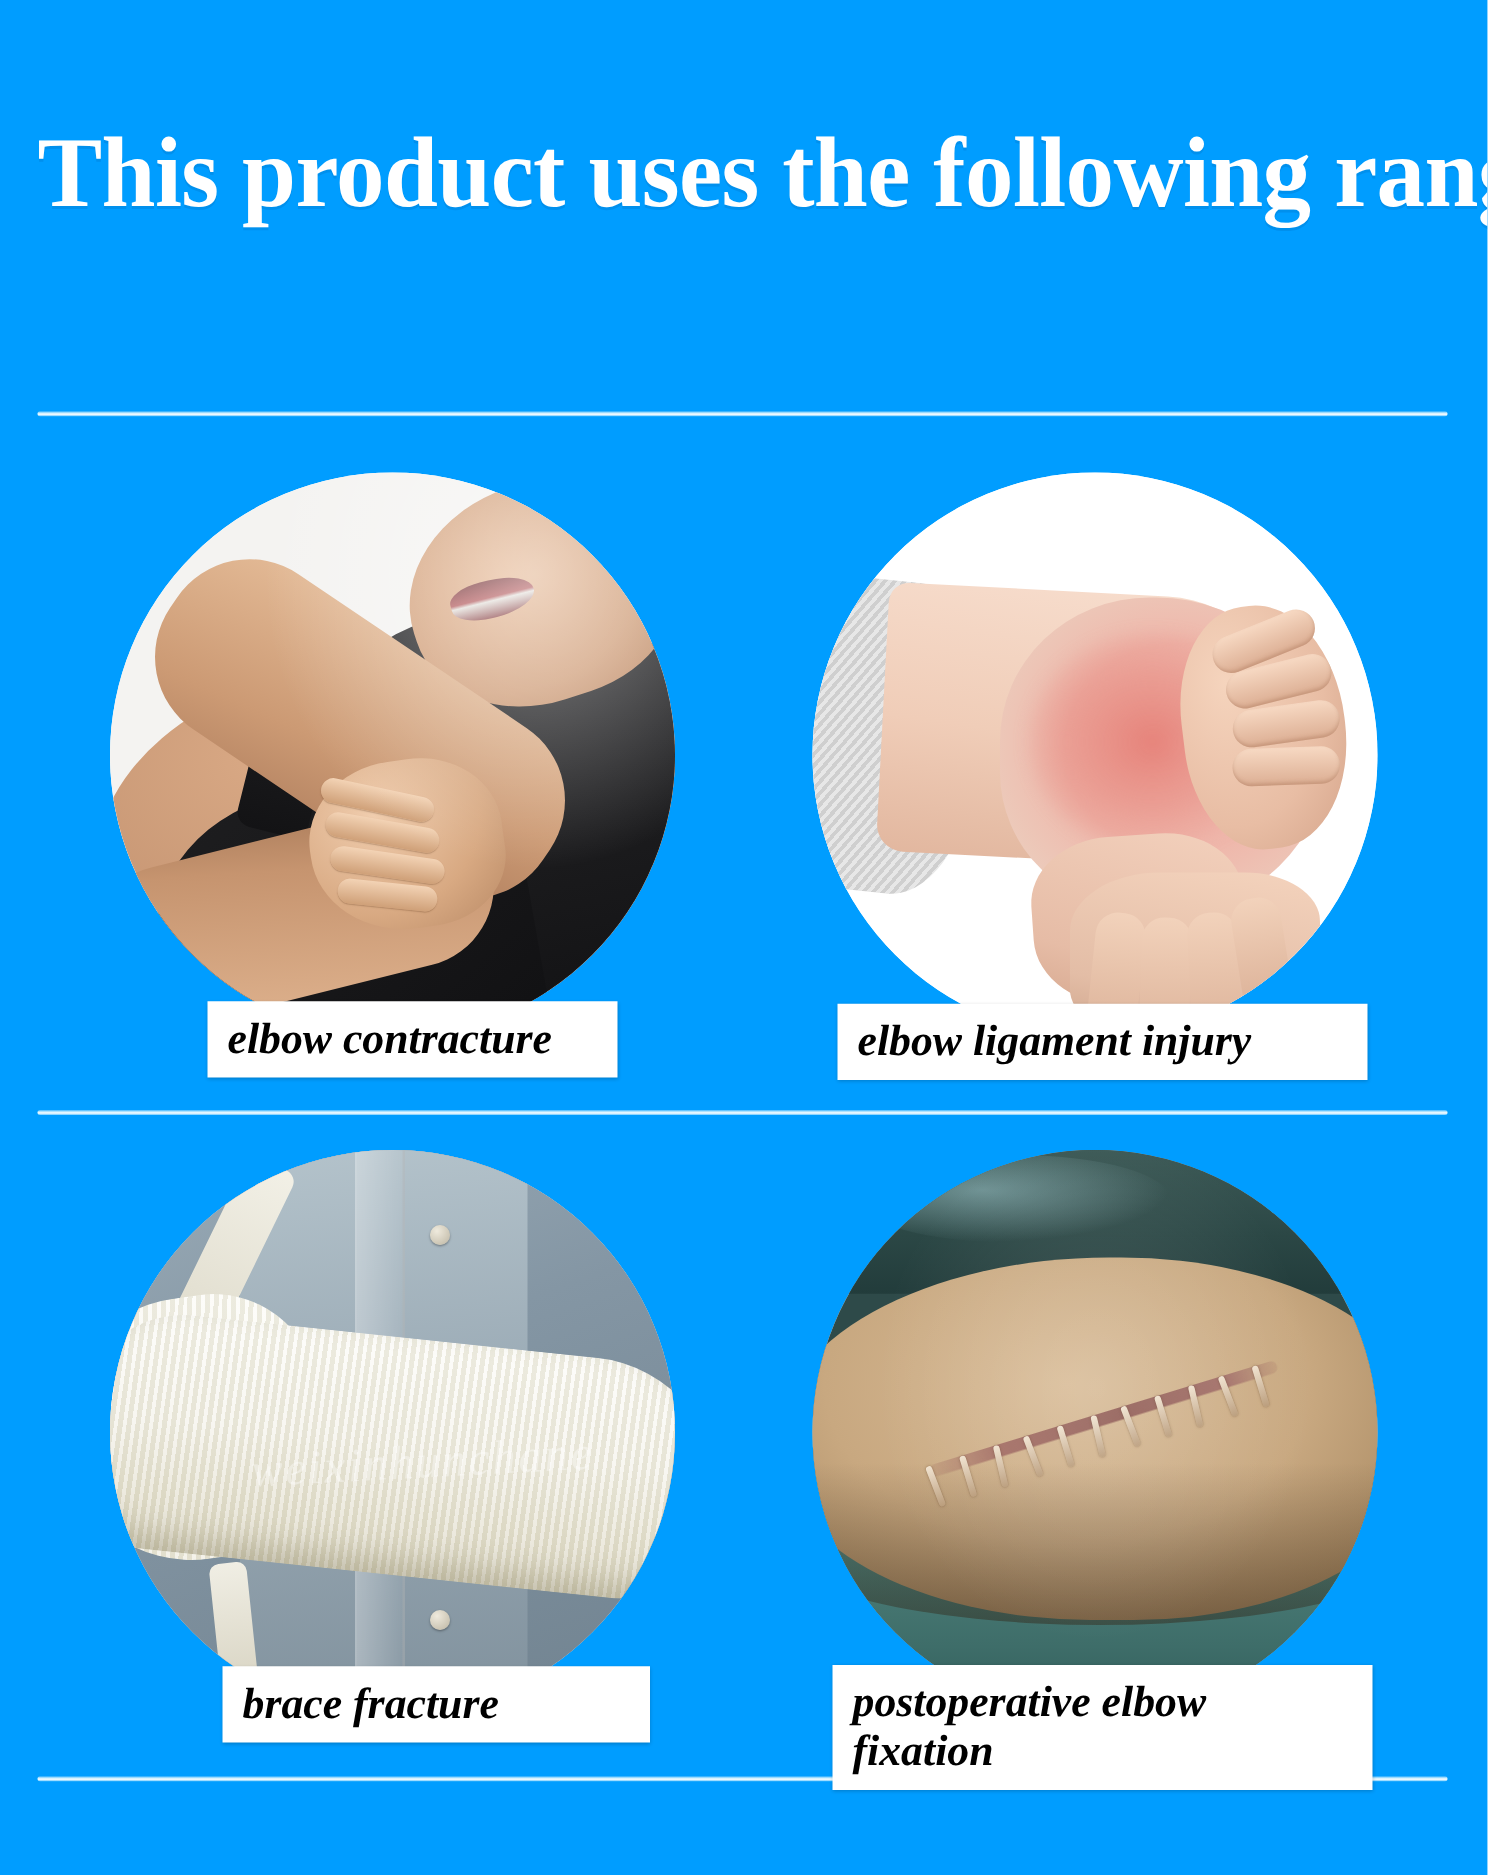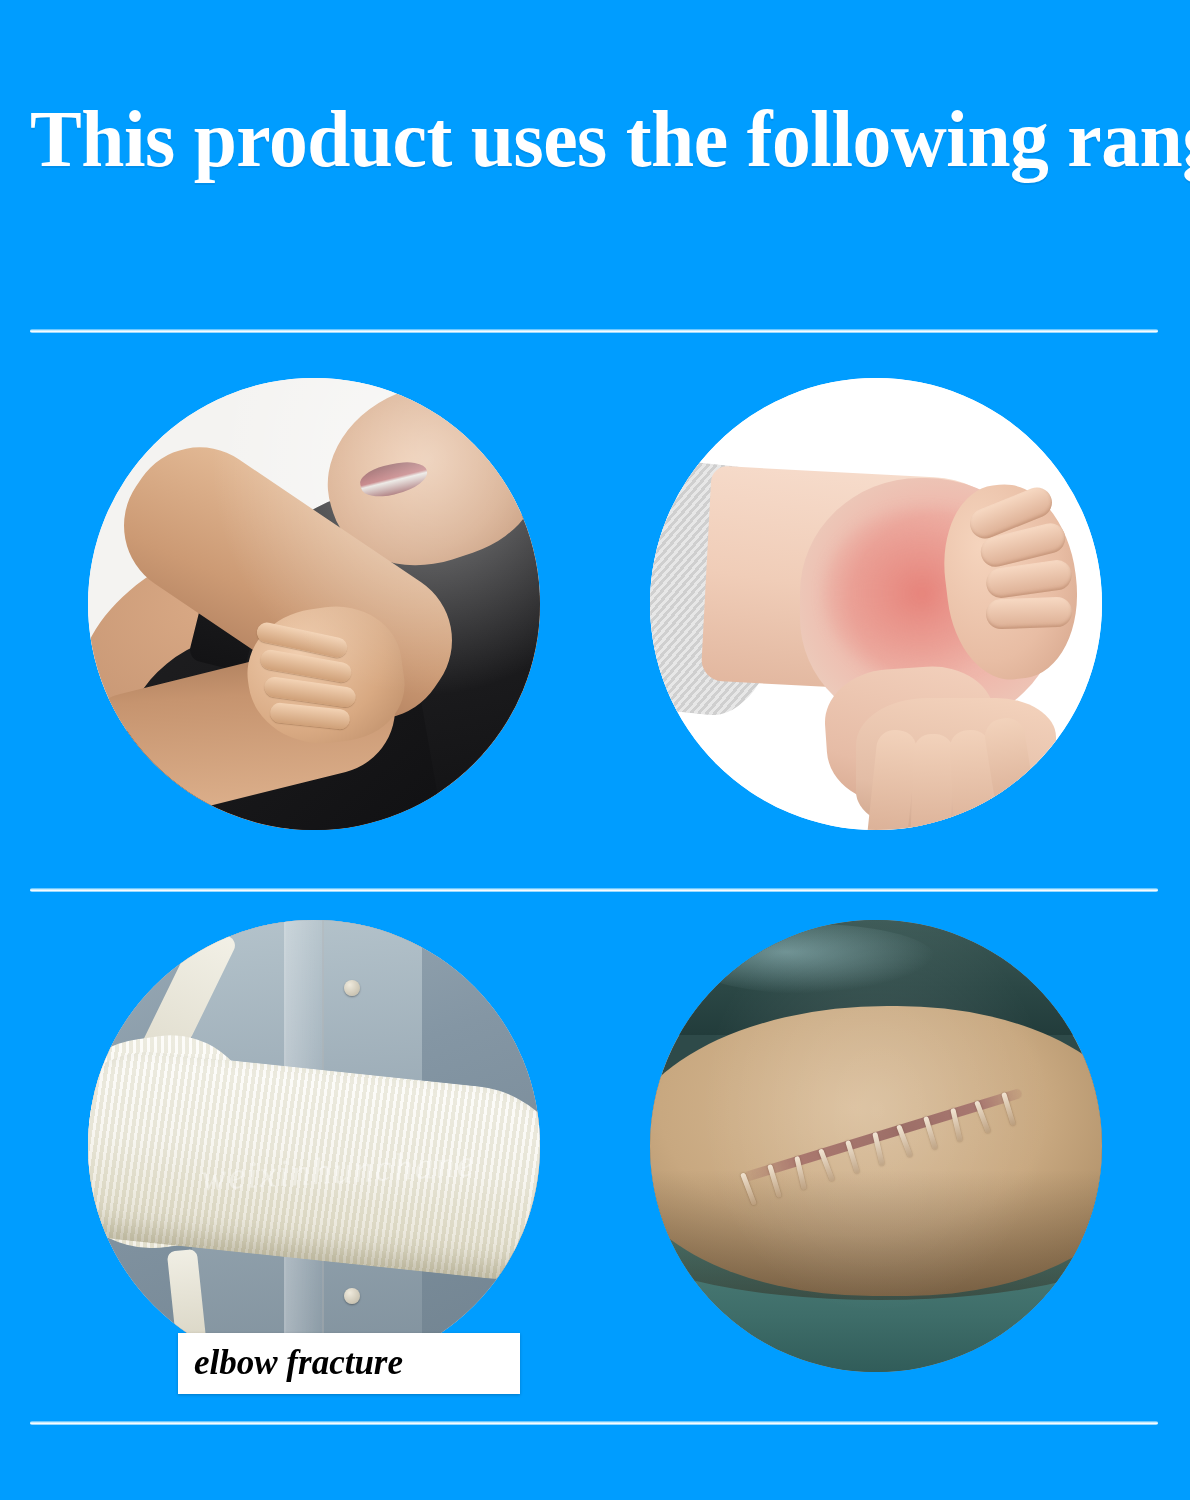--- a/index.html
+++ b/index.html
@@ -438,15 +438,19 @@
             <div class="staple" style="left: 278px; top: 196px; transform: rotate(-17deg);"></div>
             <div class="staple" style="left: 304px; top: 188px; transform: rotate(-13deg);"></div>
             <div class="staple" style="left: 330px; top: 180px; transform: rotate(-21deg);"></div>
             <div class="staple" style="left: 356px; top: 172px; transform: rotate(-17deg);"></div>
           </div>
         <div class="shade"></div>
       </div>
     </div>
   </div>
 
-  <div class="caption cap3">elbow fracture</div>
+  <div class="caption cap1">elbow contracture</div>
+  <div class="caption cap2">elbow ligament injury</div>
+  <div class="caption cap3">brace fracture</div>
+  <div class="caption cap4">postoperative elbow
+fixation</div>
 
 </div>
 
 </body></html>

